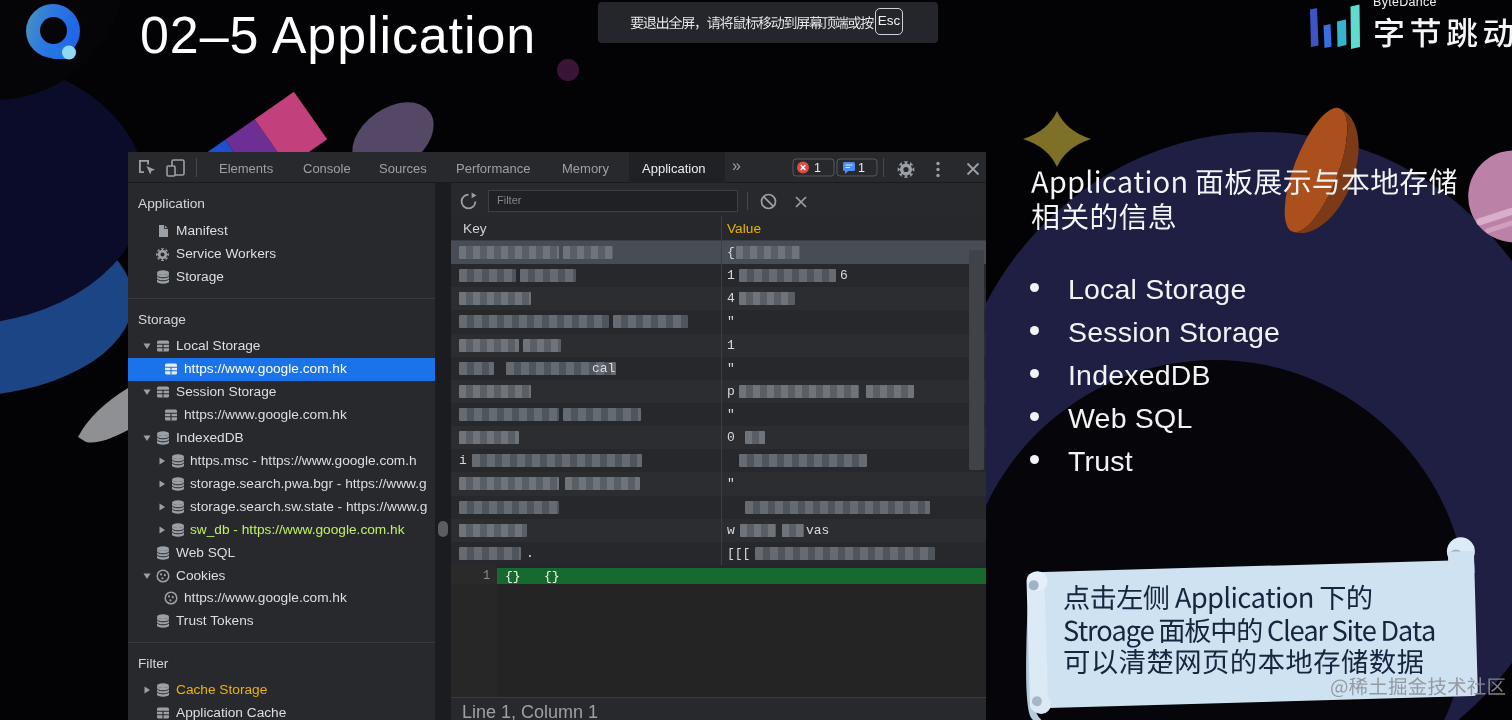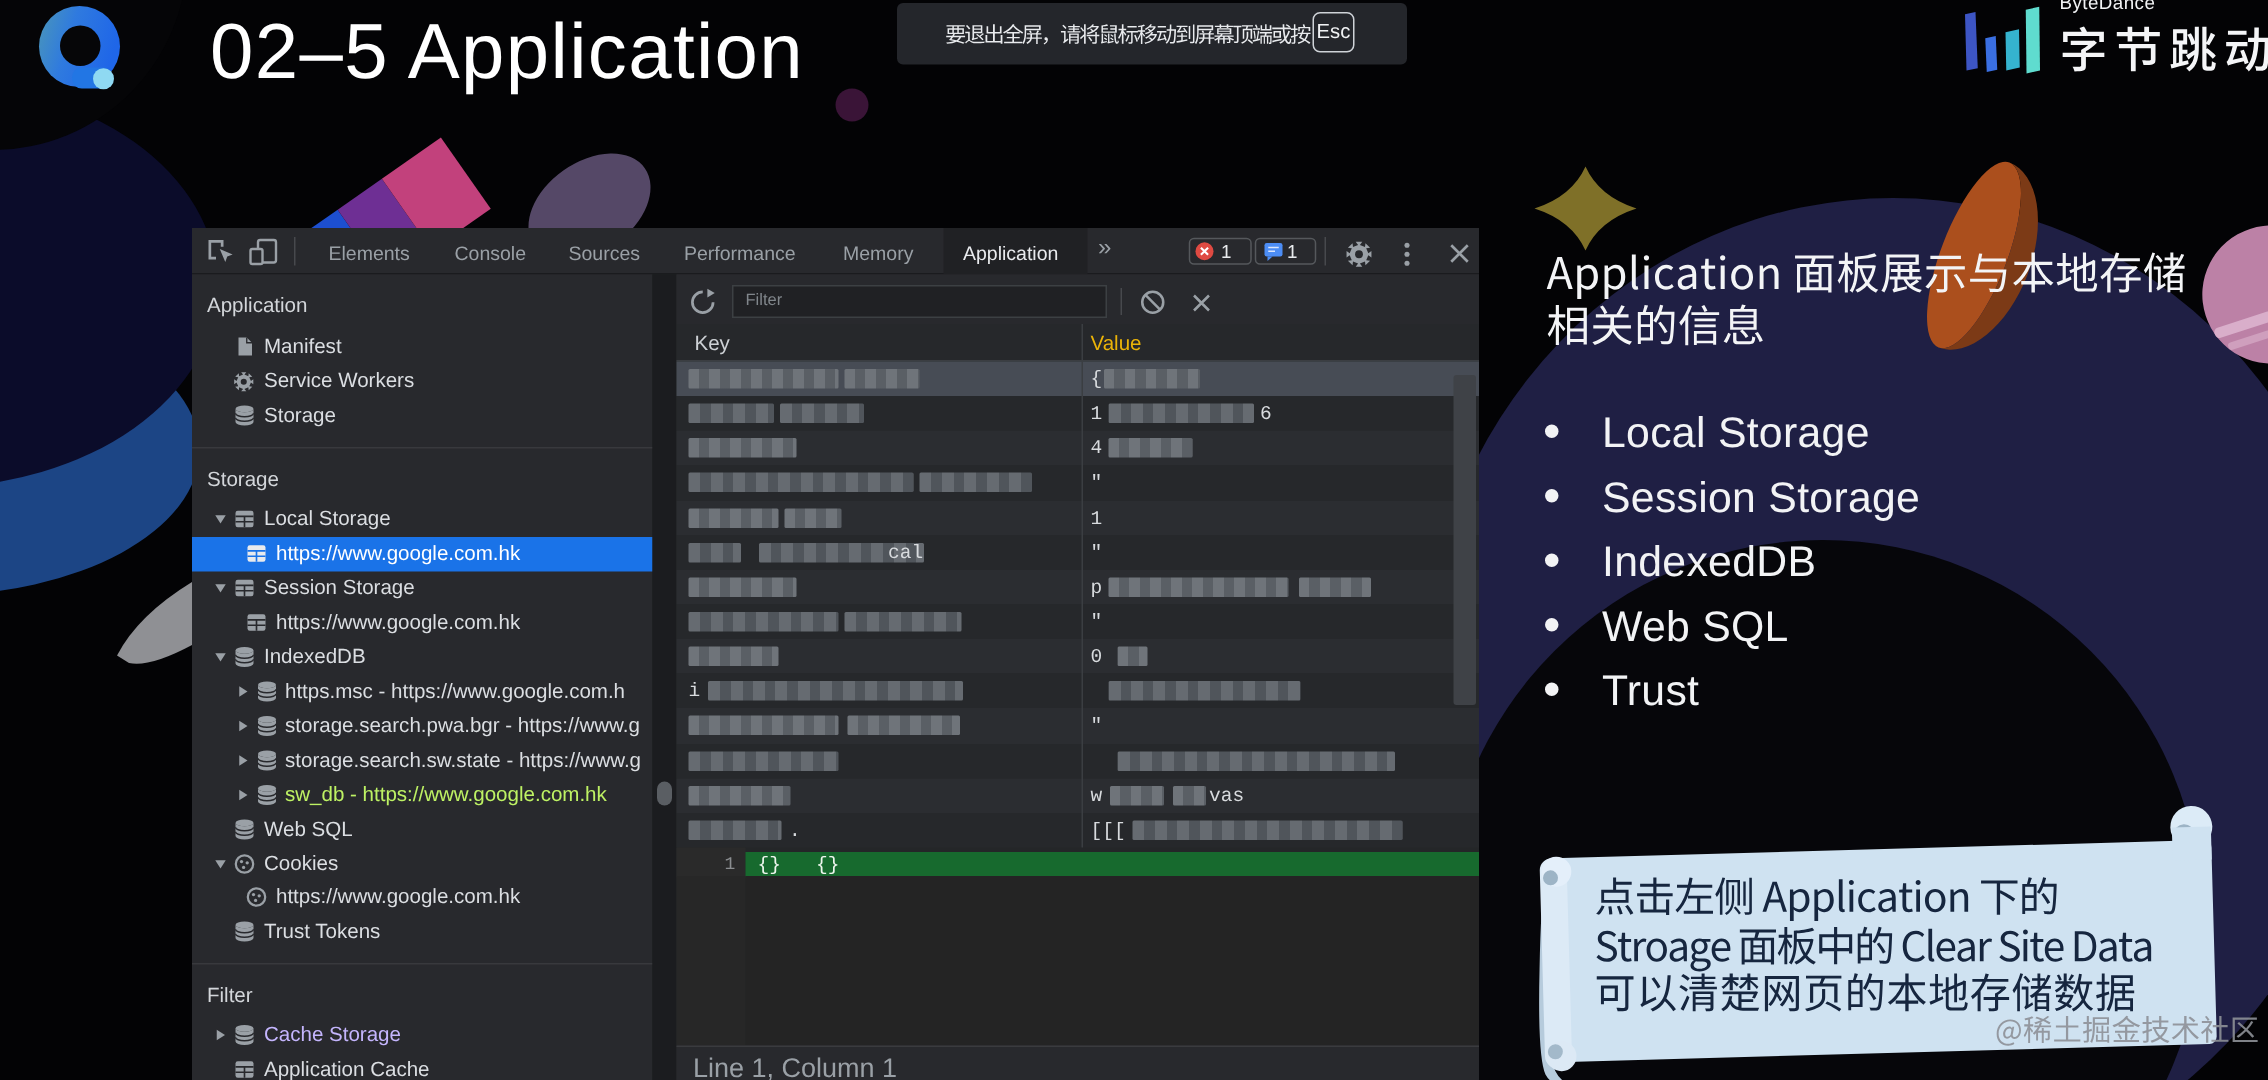--- a/index.html
+++ b/index.html
@@ -276,21 +276,21 @@
 <div class="abs" style="left:0;top:490px;width:307px;height:1px;background:#38393d"></div>
 <div class="lbl" style="left:10px;top:503.5px">Filter</div>
 <svg class="abs" style="left:14px;top:533px" width="10" height="10" viewBox="0 0 10 10">
         <path d="M2.5 1.5 L8 5 L2.5 8.5 Z" fill="#9aa0a6"></path>
       </svg>
 <svg class="abs" style="left:28px;top:531px" width="14" height="14" viewBox="0 0 14 14">
         <ellipse cx="7" cy="2.6" rx="6" ry="2.3" fill="#9aa0a6"></ellipse>
         <path d="M1 2.6 v8.8 a6 2.3 0 0 0 12 0 v-8.8 a6 2.3 0 0 1 -12 0 Z" fill="#9aa0a6"></path>
         <path d="M1 5.5 a6 2.3 0 0 0 12 0 M1 8.5 a6 2.3 0 0 0 12 0" stroke="#28292d" stroke-width="1" fill="none"></path>
       </svg>
-<div class="dtxt" style="left:48px;top:530px;color:#c4b5fd">Cache Storage</div>
+<div class="dtxt" style="left:48px;top:530px;color:#eab308">Cache Storage</div>
 <svg class="abs" style="left:28px;top:553.5px" width="14" height="14" viewBox="0 0 14 14">
         <rect x="1" y="1.5" width="12" height="11" rx="1.5" fill="#9aa0a6"></rect>
         <path d="M1 5.2 h12 M7 5.2 v7.3 M1 8.8 h12" stroke="#28292d" stroke-width="1.1"></path>
       </svg>
 <div class="dtxt" style="left:48px;top:552.5px;color:#dbdee2">Application Cache</div>
 <div class="abs" style="left:307px;top:31px;width:16px;height:537px;background:#1b1c1f"></div>
 <div class="abs" style="left:310px;top:369px;width:10px;height:16px;border-radius:5px;background:#5a5e63"></div>
 <div class="abs" style="left:323px;top:31px;width:535px;height:537px;background:#242628"></div>
 <div class="abs" style="left:323px;top:31px;width:535px;height:33px;background:#28292d"></div>
 <svg class="abs" style="left:331px;top:40px" width="19" height="19" viewBox="0 0 19 19">

